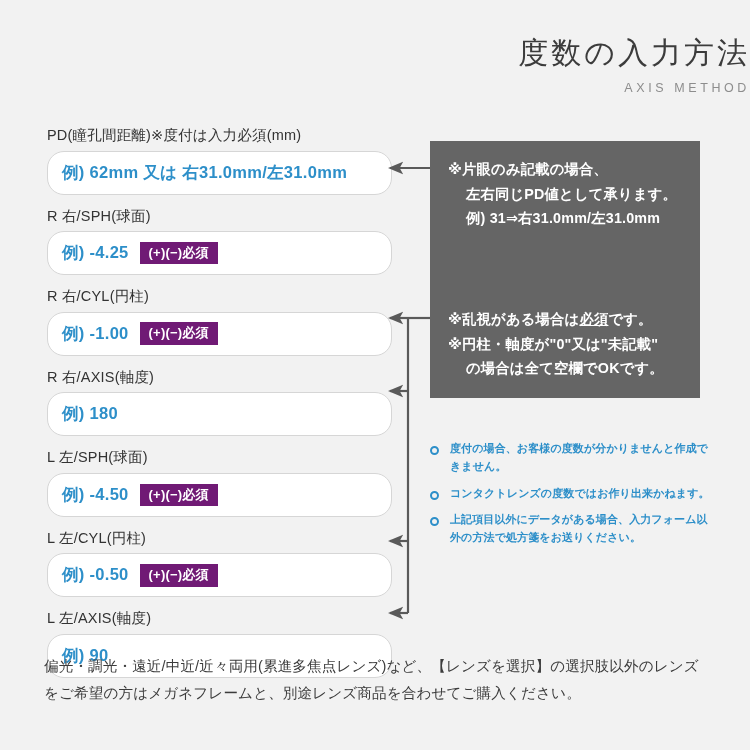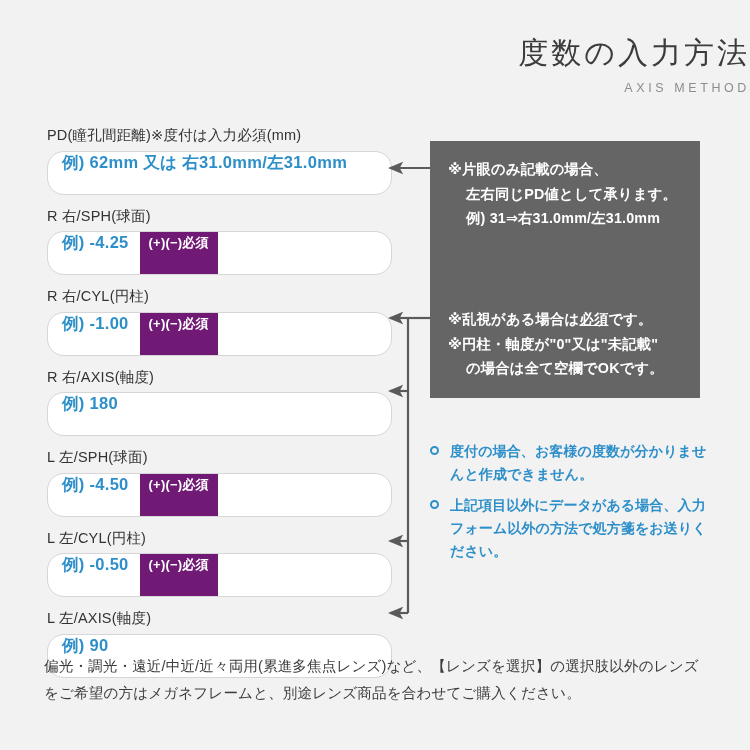--- a/index.html
+++ b/index.html
@@ -59,20 +59,21 @@
     letter-spacing: 0.2px;
     white-space: nowrap;
   }
 
   .field-box {
     height: 44px;
     background: #ffffff;
     border: 1px solid #d6d6d6;
     border-radius: 17px;
     display: flex;
+    align-items: center;
     padding: 0 14px;
     gap: 11px;
   }
 
   .field-value {
     font-size: 16.5px;
     font-weight: bold;
     color: #2d8fc9;
     letter-spacing: 0.3px;
     white-space: nowrap;
@@ -115,21 +116,21 @@
   .notes {
     position: absolute;
     left: 430px;
     top: 440px;
     width: 286px;
   }
   .note-item {
     position: relative;
     padding-left: 20px;
     margin-bottom: 9px;
-    font-size: 14px;
+    font-size: 11px;
     line-height: 1.62;
     color: #2d8fc9;
     font-weight: bold;
     letter-spacing: 0.1px;
   }
   .note-bullet {
     position: absolute;
     left: 0;
     top: 6px;
     width: 9px;
@@ -256,17 +257,21 @@
   <div class="callout-line indent">の場合は全て空欄でOKです。</div>
 </div>
 
 <div class="notes">
   <div class="note-item">
     <span class="note-bullet"></span>
     <span>度付の場合、お客様の度数が分かりませんと作成できません。</span>
   </div>
   <div class="note-item">
     <span class="note-bullet"></span>
+    <span>コンタクトレンズの度数ではお作り出来かねます。</span>
+  </div>
+  <div class="note-item">
+    <span class="note-bullet"></span>
     <span>上記項目以外にデータがある場合、入力フォーム以外の方法で処方箋をお送りください。</span>
   </div>
 </div>
 
 <div class="footer">偏光・調光・遠近/中近/近々両用(累進多焦点レンズ)など、【レンズを選択】の選択肢以外のレンズをご希望の方はメガネフレームと、別途レンズ商品を合わせてご購入ください。</div>
 
 </body></html>

